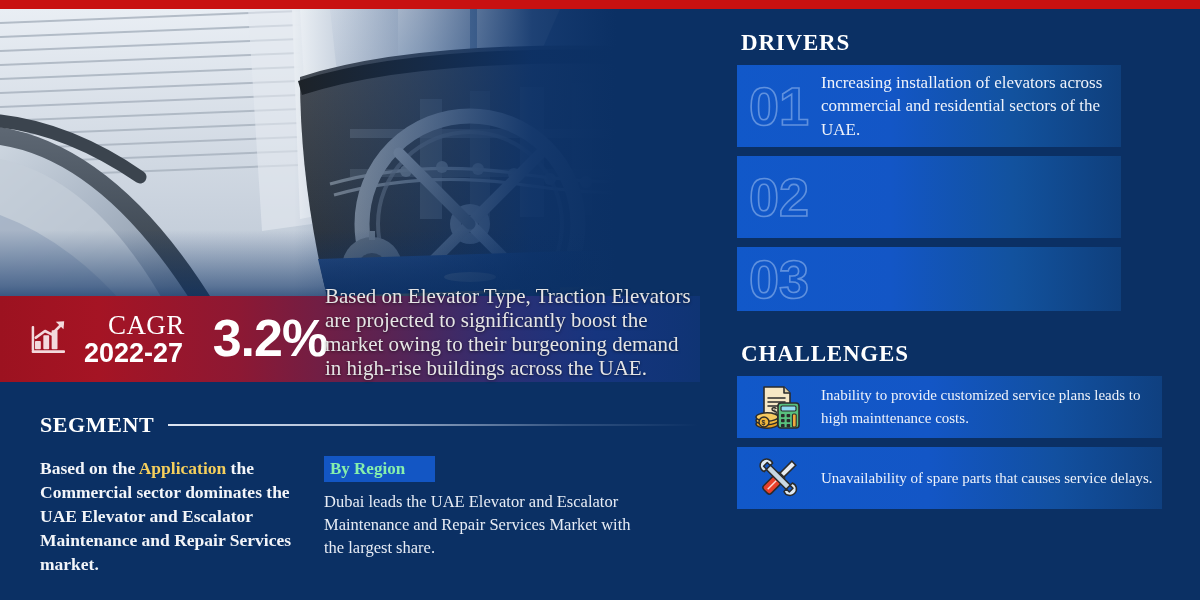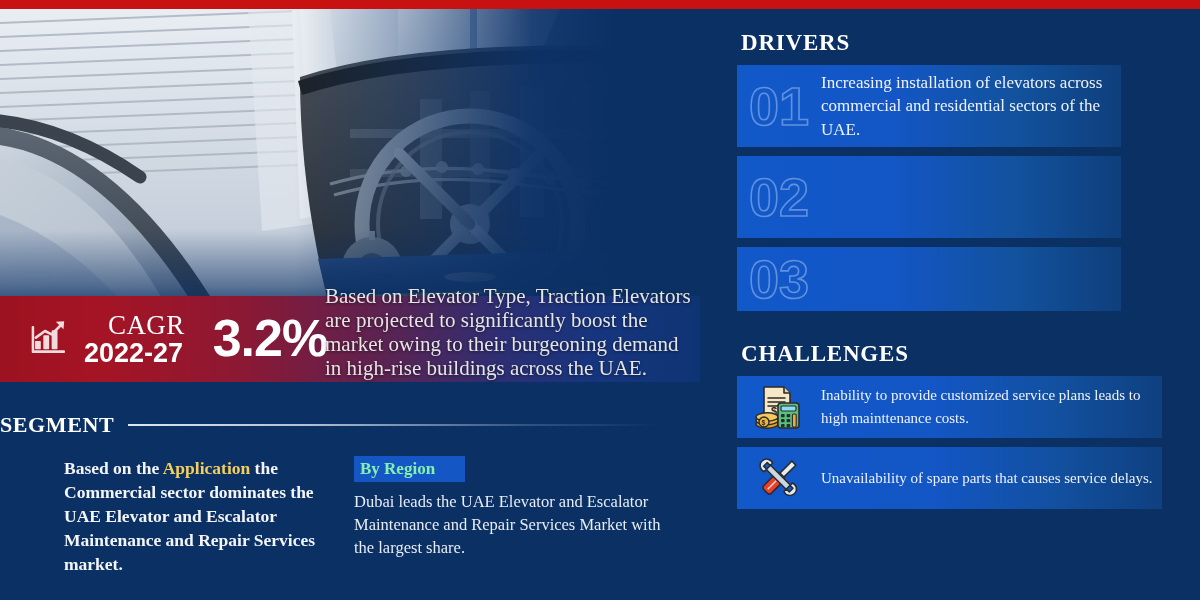--- a/index.html
+++ b/index.html
@@ -86,33 +86,33 @@
     text-shadow:0 1px 3px rgba(0,0,0,.55);
   }
 
   
   .segment-wrap {
     position:absolute; left:0; top:390px; width:700px; height:210px;
     z-index:15;
   }
   .segment-head {
     display:flex; align-items:center; gap:14px;
-    padding-top:22px;
+    padding-left:40px; padding-top:22px;
   }
   .segment-title {
     color:#ffffff; font-weight:bold; font-size:22px;
     letter-spacing:.6px;
     font-family:"Liberation Serif", serif;
   }
   .segment-rule {
     height:2px; width:530px;
     background:linear-gradient(90deg,#dfe6f2 0%, #aebdd6 35%, rgba(170,190,220,.25) 75%, rgba(170,190,220,0) 100%);
   }
   .segment-cols {
-    display:flex; padding-left:64px; padding-top:18px; gap:22px;
+    display:flex; padding-left:40px; padding-top:18px; gap:16px;
   }
   .seg-col-left { width:268px; }
   .seg-col-right { width:330px; }
   .seg-left-text {
     color:#f3f5f9; font-size:17.5px; line-height:24px; font-weight:bold;
   }
   .seg-left-text .hl { color:#f5cf5c; }
   .byregion-badge {
     display:inline-block;
     background:#1356c4;

